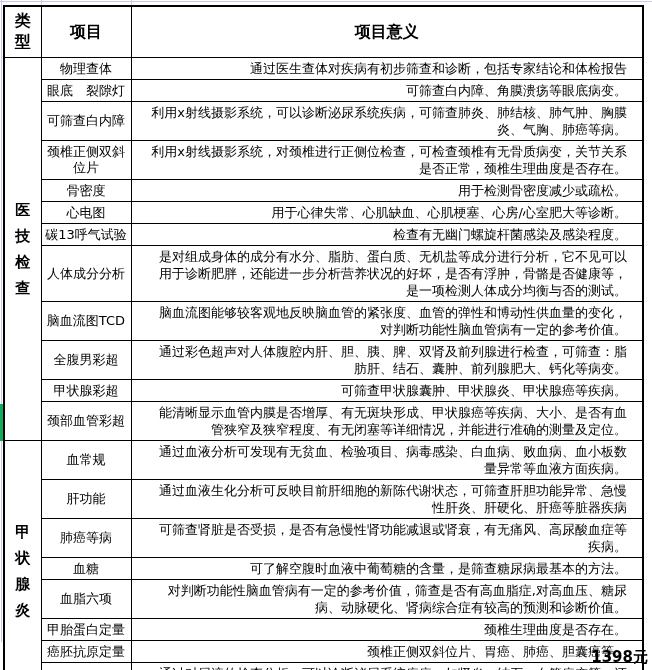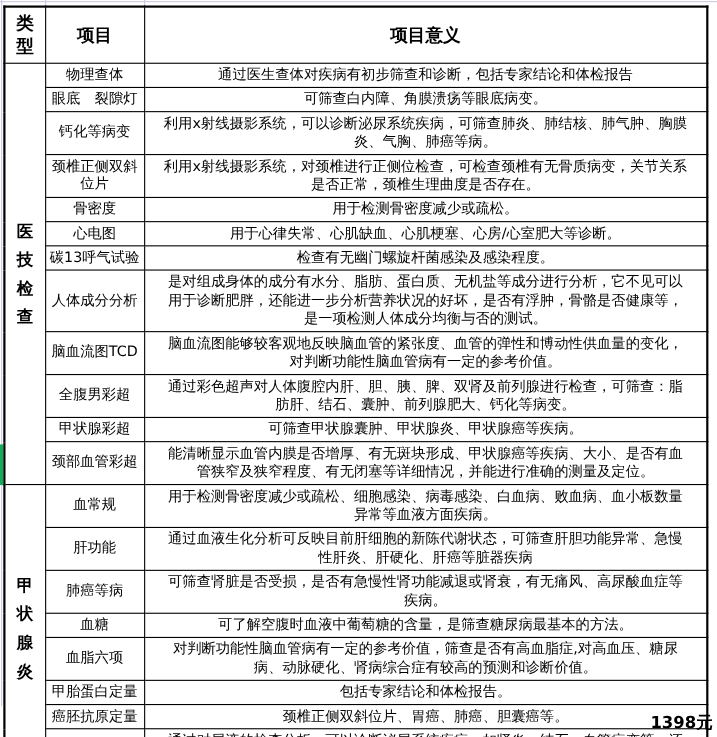--- a/index.html
+++ b/index.html
@@ -31,21 +31,21 @@
   }
   td.section-cell{text-align:center;padding:0;}
   .vtext{
     width:1em;margin:16px auto;word-break:break-all;
     font-size:15px;font-weight:bold;line-height:1.75;text-align:center;
   }
   td.item-cell{
     font-size:13px;text-align:center;padding:2px 2px;line-height:16px;
   }
   td.desc-cell{
-    font-size:13px;text-align:center;padding:2px 15px;line-height:17px;
+    font-size:13px;text-align:right;padding:2px 15px;line-height:17px;
   }
   .price{
     position:absolute;right:4px;bottom:3px;
     font-size:15px;font-weight:bold;text-align:right;
   }
 </style>
 </head>
 <body>
 
 <div class="gridline-top"></div>
@@ -72,21 +72,21 @@
           <div class="vtext">医技检查</div>
         </td>
     <td class="item-cell">物理查体</td>
     <td class="desc-cell">通过医生查体对疾病有初步筛查和诊断，包括专家结论和体检报告</td>
   </tr>
   <tr>
     <td class="item-cell">眼底　裂隙灯</td>
     <td class="desc-cell">可筛查白内障、角膜溃疡等眼底病变。</td>
   </tr>
   <tr>
-    <td class="item-cell">钙化等病变</td>
+    <td class="item-cell">可筛查白内障</td>
     <td class="desc-cell">利用x射线摄影系统，可以诊断泌尿系统疾病，可筛查肺炎、肺结核、肺气肿、胸膜炎、气胸、肺癌等病。</td>
   </tr>
   <tr>
     <td class="item-cell">颈椎正侧双斜位片</td>
     <td class="desc-cell">利用x射线摄影系统，对颈椎进行正侧位检查，可检查颈椎有无骨质病变，关节关系是否正常，颈椎生理曲度是否存在。</td>
   </tr>
   <tr>
     <td class="item-cell">骨密度</td>
     <td class="desc-cell">用于检测骨密度减少或疏松。</td>
   </tr>
@@ -117,41 +117,41 @@
   <tr>
     <td class="item-cell">颈部血管彩超</td>
     <td class="desc-cell">能清晰显示血管内膜是否增厚、有无斑块形成、甲状腺癌等疾病、大小、是否有血管狭窄及狭窄程度、有无闭塞等详细情况，并能进行准确的测量及定位。</td>
   </tr>
 
   <tr>
     <td class="section-cell" rowspan="8">
           <div class="vtext">甲状腺炎</div>
         </td>
     <td class="item-cell">血常规</td>
-    <td class="desc-cell">用于检测骨密度减少或疏松、细胞感染、病毒感染、白血病、败血病、血小板数量异常等血液方面疾病。</td>
+    <td class="desc-cell">通过血液分析可发现有无贫血、检验项目、病毒感染、白血病、败血病、血小板数量异常等血液方面疾病。</td>
   </tr>
   <tr>
     <td class="item-cell">肝功能</td>
     <td class="desc-cell">通过血液生化分析可反映目前肝细胞的新陈代谢状态，可筛查肝胆功能异常、急慢性肝炎、肝硬化、肝癌等脏器疾病</td>
   </tr>
   <tr>
     <td class="item-cell">肺癌等病</td>
     <td class="desc-cell">可筛查肾脏是否受损，是否有急慢性肾功能减退或肾衰，有无痛风、高尿酸血症等疾病。</td>
   </tr>
   <tr>
     <td class="item-cell">血糖</td>
     <td class="desc-cell">可了解空腹时血液中葡萄糖的含量，是筛查糖尿病最基本的方法。</td>
   </tr>
   <tr>
     <td class="item-cell">血脂六项</td>
     <td class="desc-cell">对判断功能性脑血管病有一定的参考价值，筛查是否有高血脂症,对高血压、糖尿病、动脉硬化、肾病综合症有较高的预测和诊断价值。</td>
   </tr>
   <tr>
     <td class="item-cell">甲胎蛋白定量</td>
-    <td class="desc-cell">包括专家结论和体检报告。</td>
+    <td class="desc-cell">颈椎生理曲度是否存在。</td>
   </tr>
   <tr>
     <td class="item-cell">癌胚抗原定量</td>
     <td class="desc-cell">颈椎正侧双斜位片、胃癌、肺癌、胆囊癌等。</td>
   </tr>
   <tr>
     <td class="item-cell">尿常规</td>
     <td class="desc-cell">通过对尿液的检查分析，可以诊断泌尿系统疾病，如肾炎、结石、血管病变等，还可协助诊断其他系统疾病，如糖尿病、胰腺炎等。</td>
   </tr>
 </tbody>

